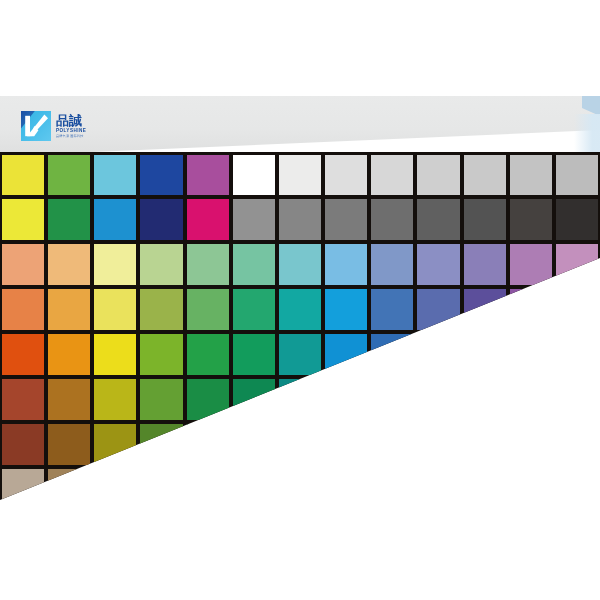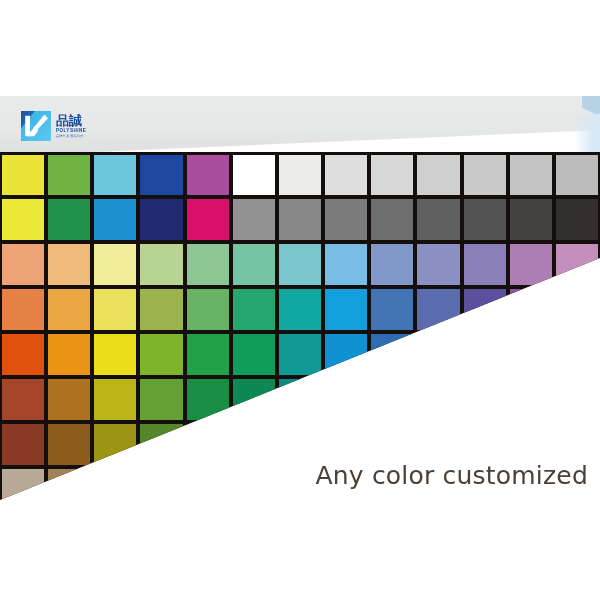--- a/index.html
+++ b/index.html
@@ -276,15 +276,14 @@
         <div class="swatch" style="background: rgb(5, 90, 90);"></div>
         <div class="swatch" style="background: rgb(6, 82, 124);"></div>
         <div class="swatch" style="background: rgb(27, 62, 105);"></div>
         <div class="swatch" style="background: rgb(33, 48, 95);"></div>
         <div class="swatch" style="background: rgb(35, 24, 82);"></div>
         <div class="swatch" style="background: rgb(70, 28, 85);"></div>
         <div class="swatch" style="background: rgb(97, 31, 90);"></div>
       </div>
   </div>
 
-  <div id="tagline">Any color customized</div>
 
 </div>
 
 </body></html>

